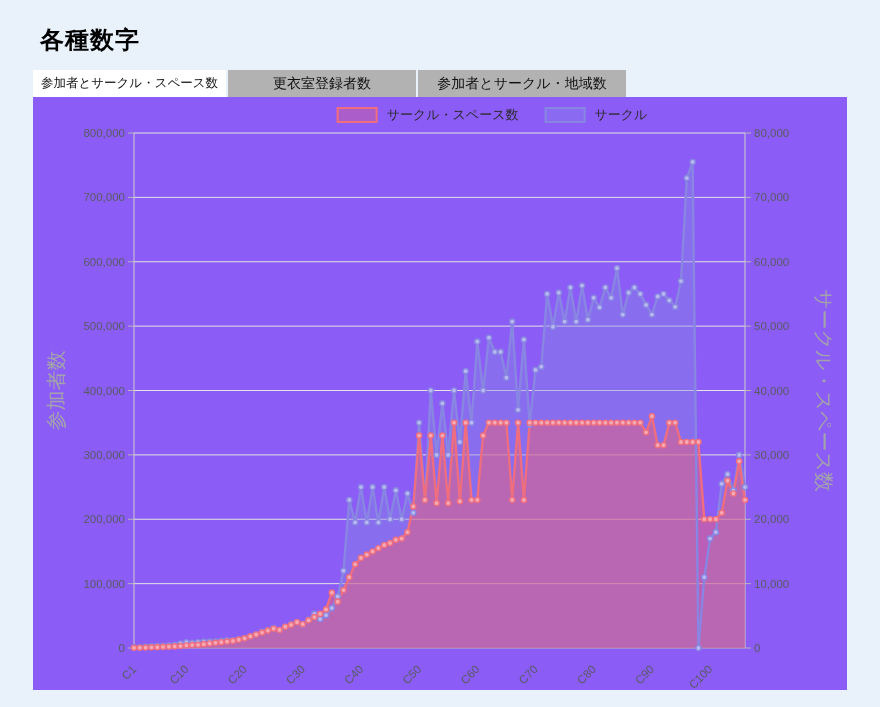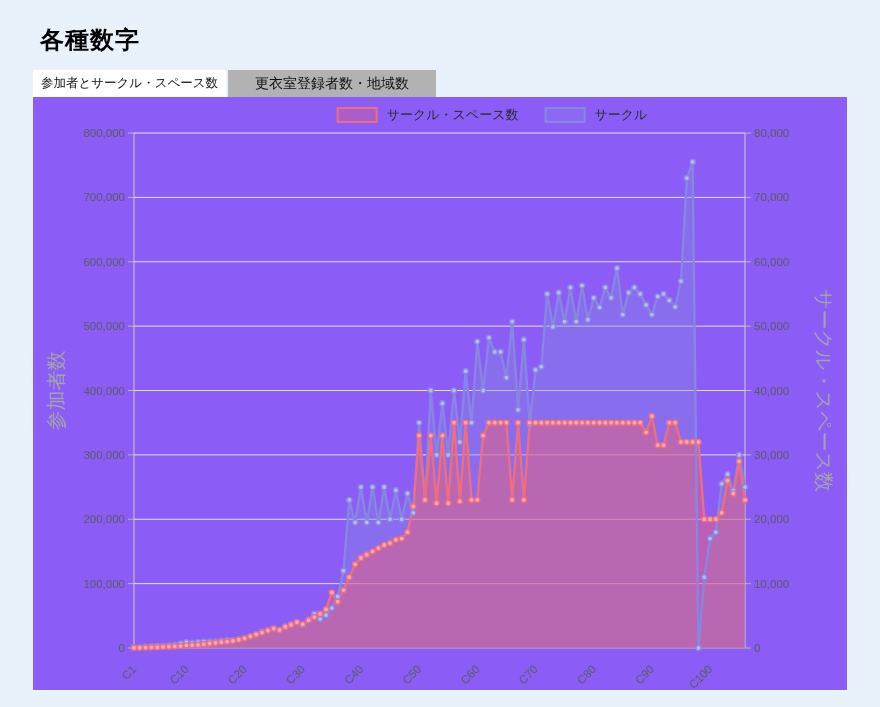--- a/index.html
+++ b/index.html
@@ -36,21 +36,22 @@
   .legend-label{font-size:13px;color:#2b2b2b;}
   svg{position:absolute;left:0;top:0;}
 </style>
 </head>
 <body>
 
 <h1 class="page-title">各種数字</h1>
 
 <div class="tabbar">
     <div class="tab t1 active">参加者とサークル・スペース数</div>
-    <div class="tab t3">更衣室登録者数・地域数</div>
+    <div class="tab t2">更衣室登録者数</div>
+    <div class="tab t3">参加者とサークル・地域数</div>
   </div>
 
 <div class="panel">
   <div class="legend">
       <div class="legend-item">
         <span class="legend-swatch" style="background: rgba(233, 95, 120, 0.35); border-color: rgb(238, 110, 128);"></span>
         <span class="legend-label">サークル・スペース数</span>
       </div>
       <div class="legend-item">
         <span class="legend-swatch" style="background: rgba(136, 133, 228, 0.35); border-color: rgb(136, 134, 226);"></span>

